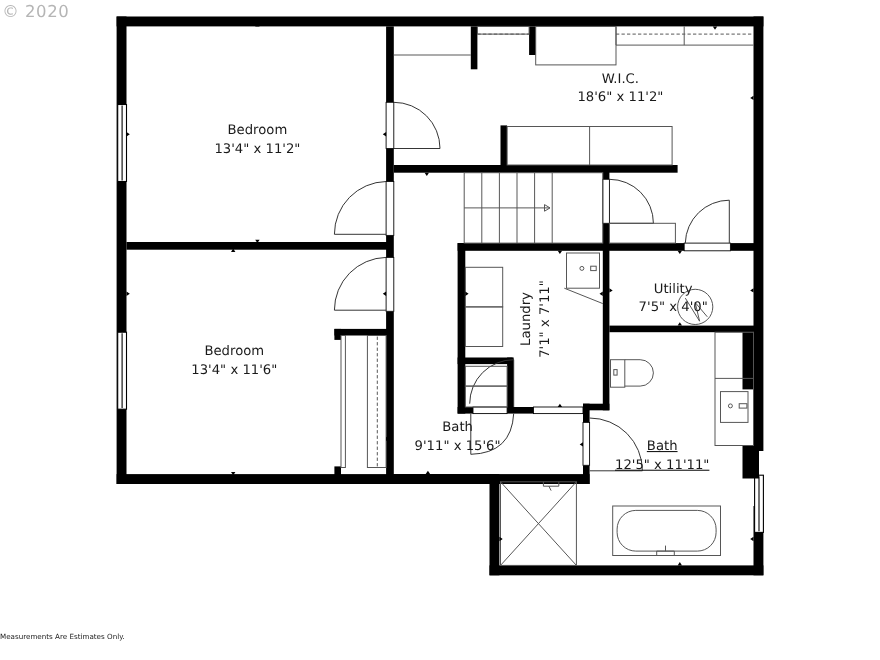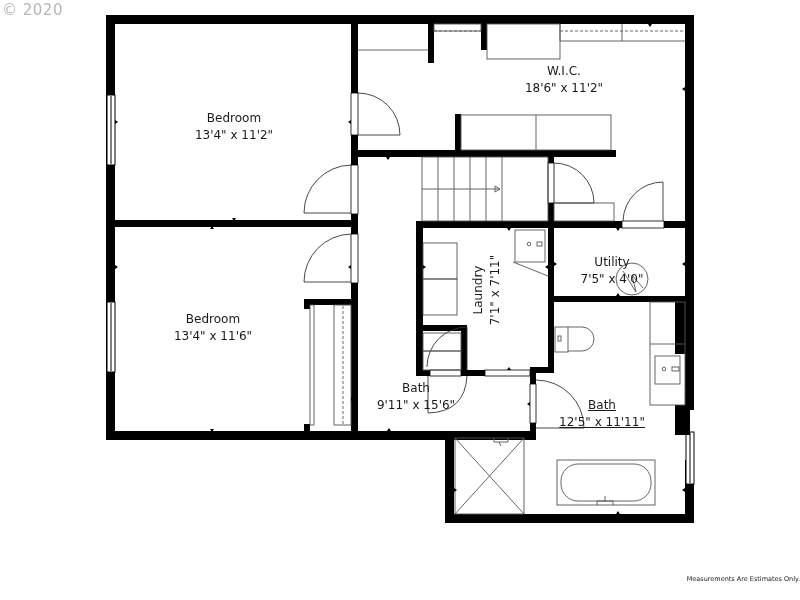--- a/index.html
+++ b/index.html
@@ -1,18 +1,18 @@
 <!DOCTYPE html>
 <html><head>
   <meta charset="utf-8">
   <style>
     html, body { margin: 0; padding: 0; background: #ffffff; }
     body { width: 800px; height: 600px; position: relative; overflow: hidden; font-family: "DejaVu Sans", sans-serif; }
     .copyright { position: absolute; left: 2px; top: 1px; font-size: 15px; color: #b5b5b5; letter-spacing: 0.5px; }
-    .footer { position: absolute; left: 0; width: 800px; top: 575px; text-align: right; font-size: 6.5px; color: #222; }
+    .footer { position: absolute; left: 0; width: 800px; top: 575px; text-align: left; font-size: 6.5px; color: #222; }
     svg.plan { position: absolute; left: 0; top: 0; }
     .label { position: absolute; text-align: center; color: #1a1a1a; font-size: 12px; line-height: 17px; white-space: nowrap; transform: translate(-50%, -50%); }
     .label .dims { display: block; }
     .label.vertical { transform: translate(-50%, -50%) rotate(-90deg); }
   </style>
 </head>
 <body>
 
 <div class="copyright">© 2020</div>
 

